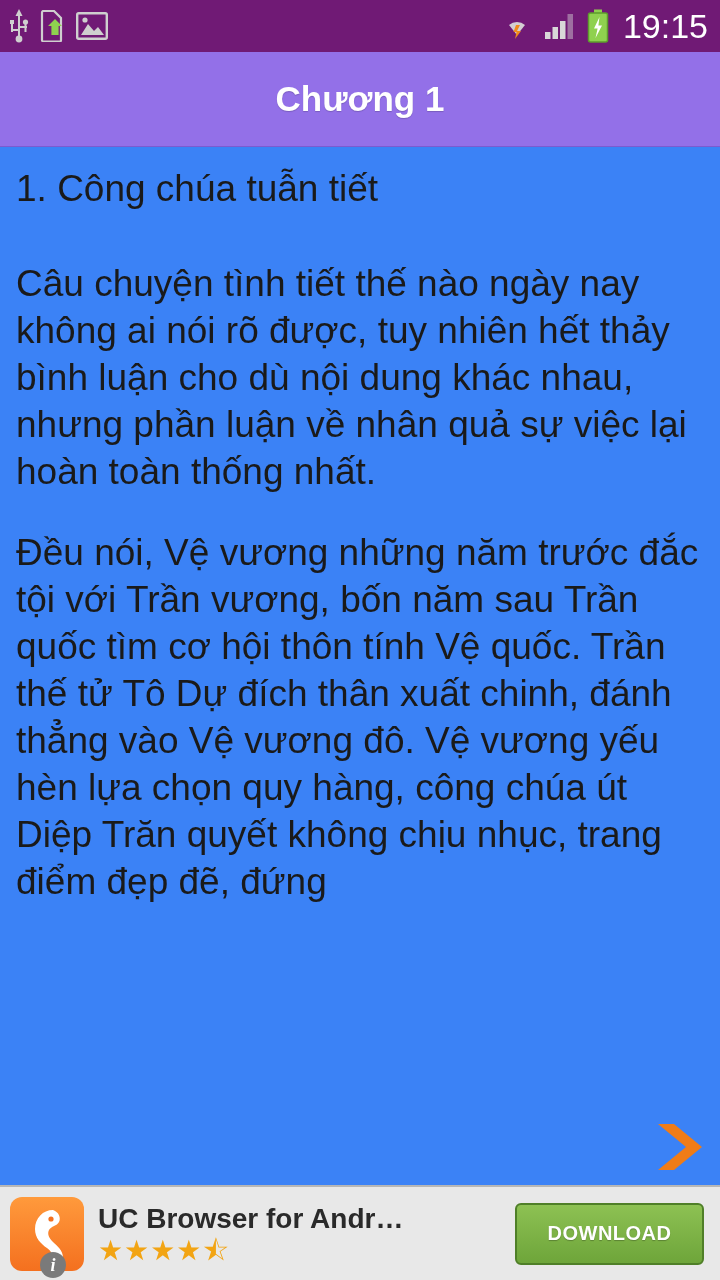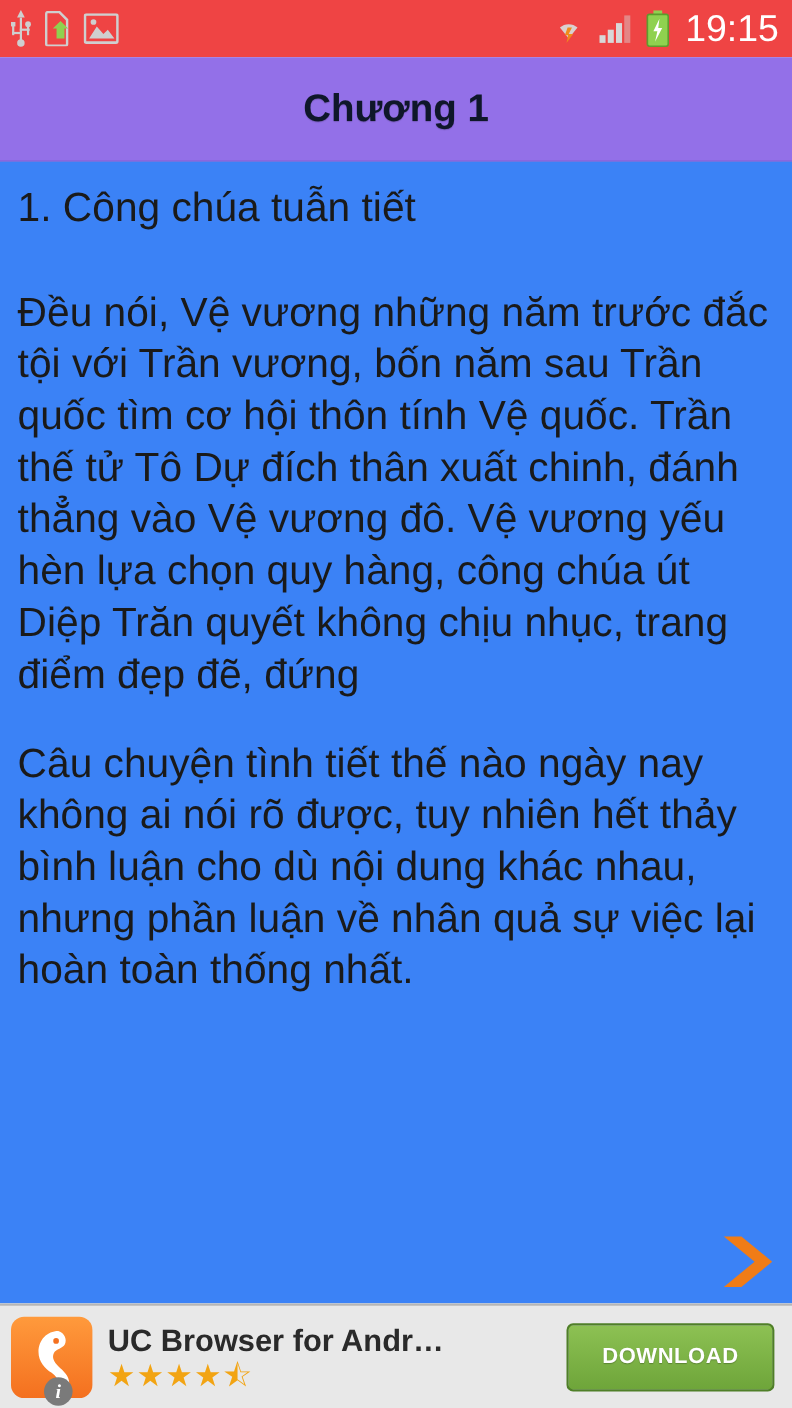--- a/index.html
+++ b/index.html
@@ -11,21 +11,21 @@
     height: 1280px;
     background: #ffffff;
     font-family: "Liberation Sans", sans-serif;
     overflow: hidden;
     position: relative;
   }
 
   
   #status-bar {
     height: 52px;
-    background: #ef4444;
+    background: #701a75;
     color: #ffffff;
     display: flex;
     align-items: center;
     justify-content: space-between;
     padding: 0 12px 0 8px;
     box-sizing: border-box;
   }
   .status-left {
     display: flex;
     align-items: center;
@@ -54,21 +54,21 @@
   #title-bar {
     height: 95px;
     background: #9370e8;
     display: flex;
     align-items: center;
     justify-content: center;
     border-bottom: 1px solid #7b5bd0;
     box-sizing: border-box;
   }
   #chapter-title {
-    color: #0f172a;
+    color: #ffffff;
     font-size: 35px;
     font-weight: bold;
     font-family: "Liberation Sans", sans-serif;
     text-shadow: 0 1px 1px rgba(0,0,0,0.18);
   }
 
   
   #reader {
     position: absolute;
     top: 147px;
@@ -266,22 +266,22 @@
     <span id="status-clock">19:15</span>
   </div>
 </div>
 
 <div id="title-bar">
   <span id="chapter-title">Chương 1</span>
 </div>
 
 <div id="reader">
   <p class="para heading">1. Công chúa tuẫn tiết</p>
+  <p class="para">Câu chuyện tình tiết thế nào ngày nay không ai nói rõ được, tuy nhiên hết thảy bình luận cho dù nội dung khác nhau, nhưng phần luận về nhân quả sự việc lại hoàn toàn thống nhất.</p>
   <p class="para">Đều nói, Vệ vương những năm trước đắc tội với Trần vương, bốn năm sau Trần quốc tìm cơ hội thôn tính Vệ quốc. Trần thế tử Tô Dự đích thân xuất chinh, đánh thẳng vào Vệ vương đô. Vệ vương yếu hèn lựa chọn quy hàng, công chúa út Diệp Trăn quyết không chịu nhục, trang điểm đẹp đẽ, đứng</p>
-  <p class="para">Câu chuyện tình tiết thế nào ngày nay không ai nói rõ được, tuy nhiên hết thảy bình luận cho dù nội dung khác nhau, nhưng phần luận về nhân quả sự việc lại hoàn toàn thống nhất.</p>
 </div>
 
 <div id="next-arrow">
   <svg width="58" height="54" viewBox="0 0 58 54">
     <polygon points="6,4 34,27 6,50 22,50 50,27 22,4" fill="#f07c17"></polygon>
   </svg>
 </div>
 
 <div id="ad-banner">
   <div id="ad-icon">

